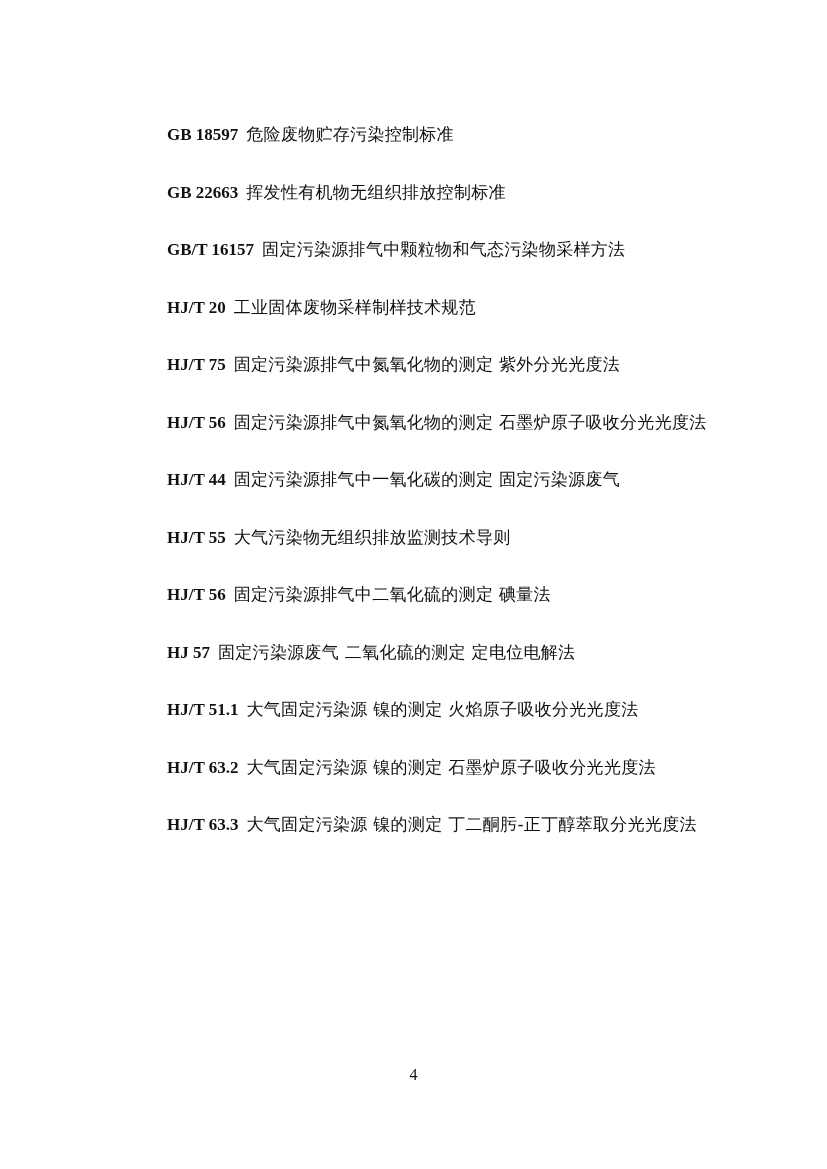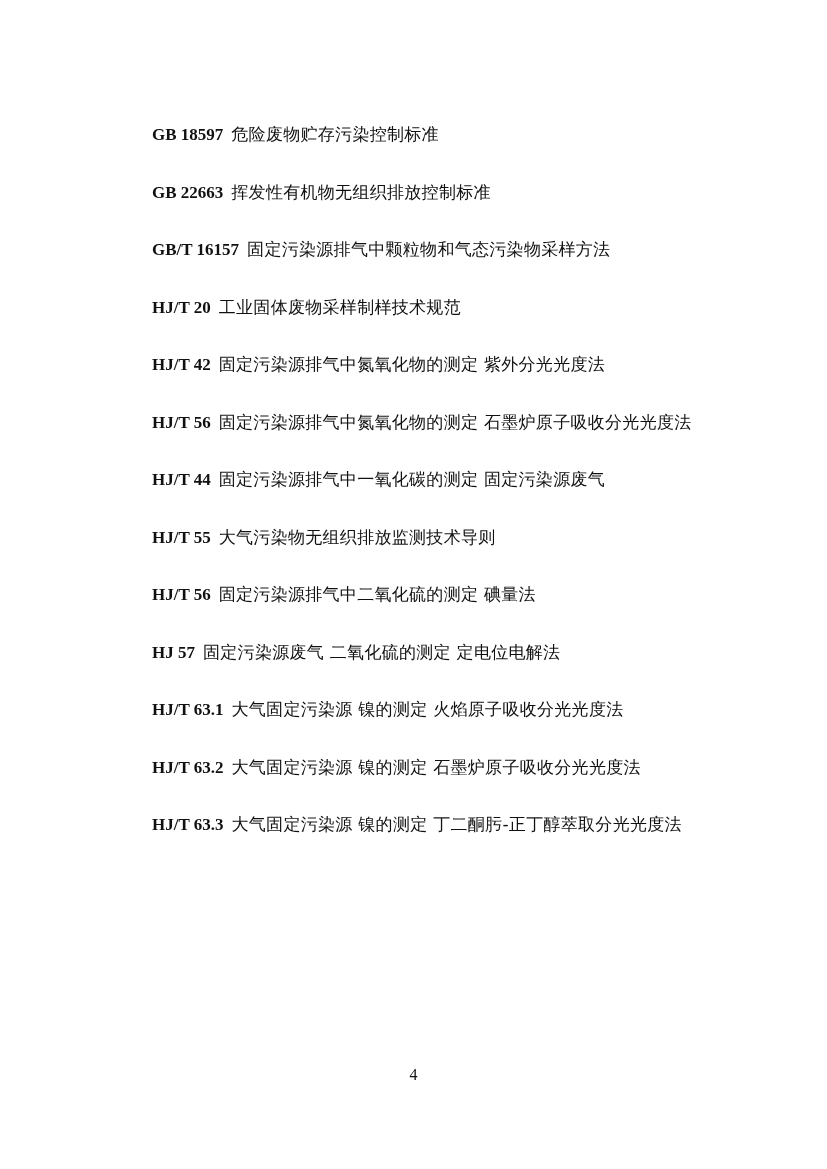--- a/index.html
+++ b/index.html
@@ -17,21 +17,21 @@
   .page {
     position: absolute;
     left: 0;
     top: 0;
     width: 827px;
     height: 1169px;
     background: #ffffff;
   }
   .content {
     position: absolute;
-    left: 112px;
+    left: 127px;
     top: 106px;
     width: 580px;
   }
   .para {
     font-family: "DejaVu Sans", sans-serif;
     font-size: 17px;
     line-height: 57.5px;
     text-indent: 40px;
     margin: 0;
     white-space: normal;
@@ -62,25 +62,25 @@
 </style>
 </head>
 <body>
 
 <div class="page">
   <div class="content">
     <p class="para"><span class="code">GB 18597</span><span class="title">危险废物贮存污染控制标准</span></p>
     <p class="para"><span class="code">GB 22663</span><span class="title">挥发性有机物无组织排放控制标准</span></p>
     <p class="para"><span class="code">GB/T 16157</span><span class="title">固定污染源排气中颗粒物和气态污染物采样方法</span></p>
     <p class="para"><span class="code">HJ/T 20</span><span class="title">工业固体废物采样制样技术规范</span></p>
-    <p class="para"><span class="code">HJ/T 42</span><span class="title">固定污染源排气中氮氧化物的测定  紫外分光光度法</span></p>
+    <p class="para"><span class="code">HJ/T 75</span><span class="title">固定污染源排气中氮氧化物的测定  紫外分光光度法</span></p>
     <p class="para"><span class="code">HJ/T 56</span><span class="title">固定污染源排气中氮氧化物的测定  石墨炉原子吸收分光光度法</span></p>
     <p class="para"><span class="code">HJ/T 44</span><span class="title">固定污染源排气中一氧化碳的测定  固定污染源废气</span></p>
     <p class="para"><span class="code">HJ/T 55</span><span class="title">大气污染物无组织排放监测技术导则</span></p>
     <p class="para"><span class="code">HJ/T 56</span><span class="title">固定污染源排气中二氧化硫的测定  碘量法</span></p>
     <p class="para"><span class="code">HJ 57</span><span class="title">固定污染源废气  二氧化硫的测定  定电位电解法</span></p>
-    <p class="para"><span class="code">HJ/T 63.1</span><span class="title">大气固定污染源  镍的测定  火焰原子吸收分光光度法</span></p>
+    <p class="para"><span class="code">HJ/T 51.1</span><span class="title">大气固定污染源  镍的测定  火焰原子吸收分光光度法</span></p>
     <p class="para"><span class="code">HJ/T 63.2</span><span class="title">大气固定污染源  镍的测定  石墨炉原子吸收分光光度法</span></p>
     <p class="para"><span class="code">HJ/T  63.3</span><span class="title">大气固定污染源  镍的测定  丁二酮肟-正丁醇萃取分光光度法</span></p>
   </div>
 
   <div class="page-number">4</div>
 </div>
 
 </body></html>

